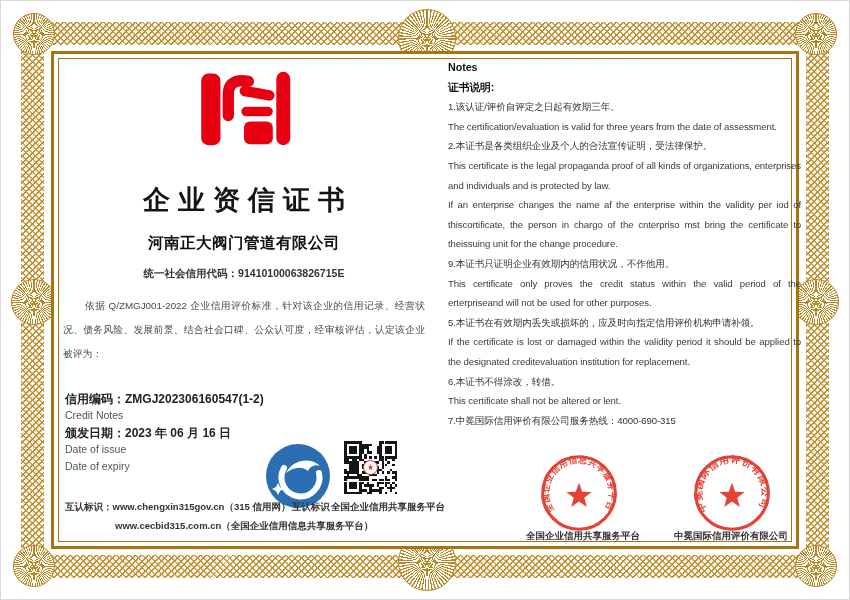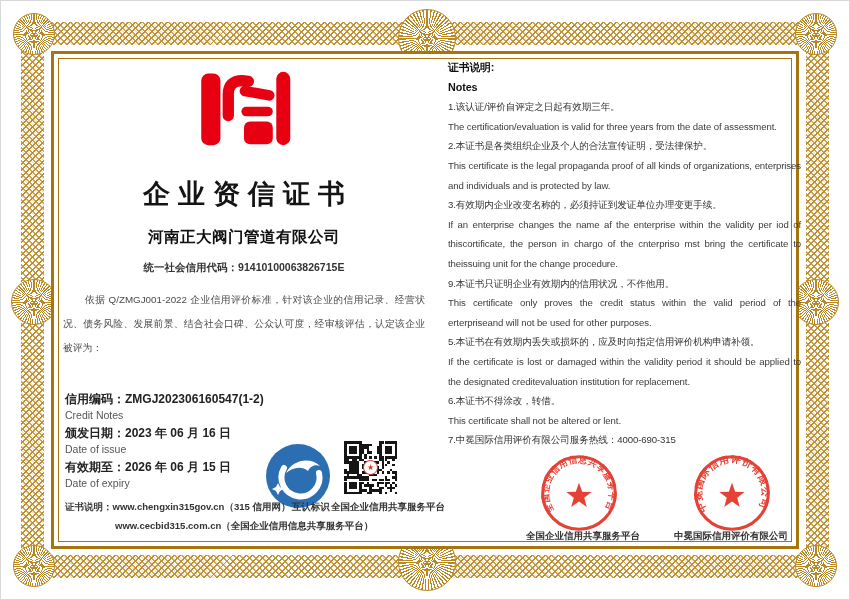--- a/index.html
+++ b/index.html
@@ -25,21 +25,21 @@
   .fan.c1{width:40px;height:40px;left:12px;top:12px;}
   .fan.c2{width:40px;height:40px;right:12px;top:12px;}
   .fan.c3{width:40px;height:40px;left:12px;bottom:12px;}
   .fan.c4{width:40px;height:40px;right:12px;bottom:12px;}
   .frame-outer{position:absolute;inset:50px;border:3px solid #a6750f;background:#fff;}
   .frame-inner{position:absolute;inset:57px;border:1px solid #a6750f;}
 
   
   .left-col{position:absolute;left:60px;top:60px;width:366px;text-align:center;}
   .logo-wrap{height:92px;}
-  .cert-title{font-size:27px;font-weight:bold;color:#141414;letter-spacing:8px;padding-left:8px;margin-top:23px;}
+  .cert-title{font-size:27px;font-weight:bold;color:#141414;letter-spacing:8px;padding-left:8px;margin-top:29px;}
   .cert-title-en{font-size:11.5px;font-weight:bold;color:#232323;letter-spacing:2.2px;margin-top:9px;}
   .company{font-size:15.5px;font-weight:bold;color:#111;margin-top:15px;letter-spacing:.5px;}
   .uscc{font-size:10.5px;font-weight:600;color:#333;margin-top:13px;}
   .intro{font-size:9.8px;color:#4a4a4a;line-height:24px;text-align:justify;text-indent:22px;margin:13px 2px 0;}
   .rating{font-family:"Liberation Serif",serif;font-size:50px;font-weight:bold;color:#c00000;letter-spacing:8px;margin-top:4px;}
 
   .info-block{position:absolute;left:64px;top:390px;text-align:left;}
   .info-zh{font-size:12px;font-weight:600;color:#222;line-height:17px;}
   .info-en{font-size:10.5px;color:#555;line-height:14px;margin-bottom:3px;}
 
@@ -105,21 +105,20 @@
     <div class="company">河南正大阀门管道有限公司</div>
     <div class="uscc">统一社会信用代码：91410100063826715E</div>
     <div class="intro">依据 Q/ZMGJ001-2022 企业信用评价标准，针对该企业的信用记录、经营状况、债务风险、发展前景、结合社会口碑、公众认可度，经审核评估，认定该企业被评为：</div>
   </div>
 
   <div class="info-block">
     <div class="info-zh">信用编码：ZMGJ202306160547(1-2)</div>
     <div class="info-en">Credit Notes</div>
     <div class="info-zh">颁发日期：2023 年 06 月 16 日</div>
     <div class="info-en">Date of issue</div>
-    <div class="info-zh">有效期至：2026 年 06 月 15 日</div>
     <div class="info-en">Date of expiry</div>
   </div>
 
   <div class="blue-logo">
     <svg width="68" height="68" viewBox="0 0 68 68">
       <circle cx="34" cy="34" r="32" fill="#2b6fb2"></circle>
       <path d="M20,26 A19,19 0 1 0 55,31" fill="none" stroke="#fff" stroke-width="6" stroke-linecap="round"></path>
       <path d="M22,31 C28,18 46,14 56,24 C50,22 46,25 44,29 C37,23 28,26 22,31 Z" fill="#fff"></path>
       <path d="M14,41 L16,45 L20,47 L16,49 L14,53 L12,49 L8,47 L12,45 Z" fill="#fff"></path>
     </svg>
@@ -366,34 +365,33 @@
       <i style="left:15.2px;top:50.6px"></i>
       <i style="left:22.8px;top:50.6px"></i>
       <i style="left:25.3px;top:50.6px"></i>
       <i style="left:35.4px;top:50.6px"></i>
       <i style="left:40.5px;top:50.6px"></i>
       <i style="left:50.6px;top:50.6px"></i>
     <div class="qr-emblem">★</div>
   </div>
 
   <div class="footer-line1">
-    <span><span>证书说明：</span><span>www.chengxin315gov.cn（315 信用网）</span></span>
+    <span><span>互认标识：</span><span>www.chengxin315gov.cn（315 信用网）</span></span>
     <span>互认标识</span>
     <span>全国企业信用共享服务平台</span>
   </div>
   <div class="footer-line2">www.cecbid315.com.cn（全国企业信用信息共享服务平台）</div>
 
   <div class="right-col">
+    <p class="h">Notes</p>
     <p class="h">证书说明:</p>
-    <p class="h">Notes</p>
     <p>1.该认证/评价自评定之日起有效期三年。</p>
     <p class="en">The certification/evaluation is valid for three years from the date of assessment.</p>
     <p>2.本证书是各类组织企业及个人的合法宣传证明，受法律保护。</p>
     <p class="en">This certificate is the legal propaganda proof of all kinds of organizations, enterprises and individuals and is protected by law.</p>
-    <p>3.有效期内企业改变名称的，必须持证到发证单位办理变更手续。</p>
     <p class="en">If an enterprise changes the name af the enterprise within the validity per iod of thiscortificate, the person in chargo of the cnterpriso mst bring the certificate to theissuing unit for the change procedure.</p>
     <p>9.本证书只证明企业有效期内的信用状况，不作他用。</p>
     <p class="en">This certificate only proves the credit status within the valid period of the erterpriseand will not be used for other purposes.</p>
     <p>5.本证书在有效期内丢失或损坏的，应及时向指定信用评价机构申请补领。</p>
     <p class="en">If the certificate is lost or damaged within the validity period it should be applied to the designated creditevaluation institution for replacement.</p>
     <p>6.本证书不得涂改，转借。</p>
     <p class="en">This certificate shall not be altered or lent.</p>
     <p>7.中冕国际信用评价有限公司服务热线：4000-690-315</p>
   </div>
 

